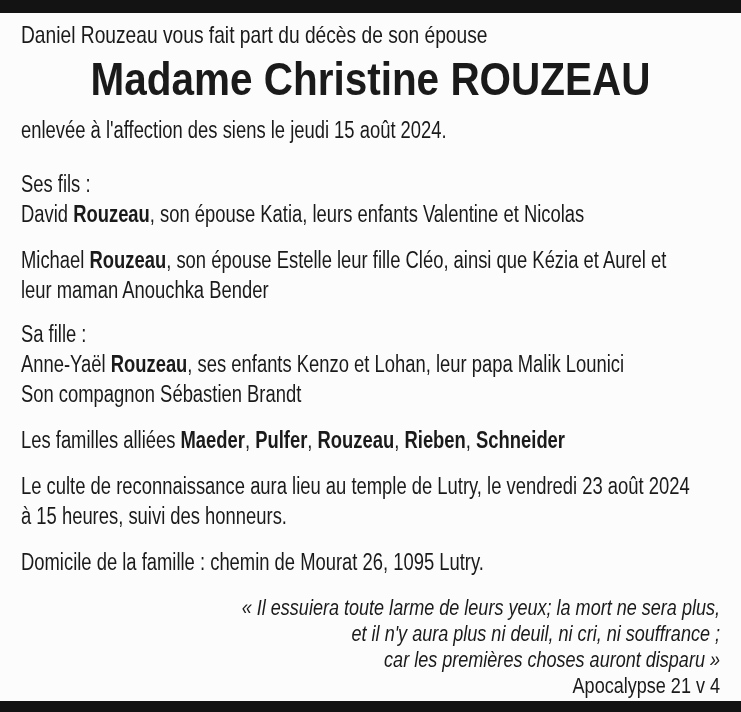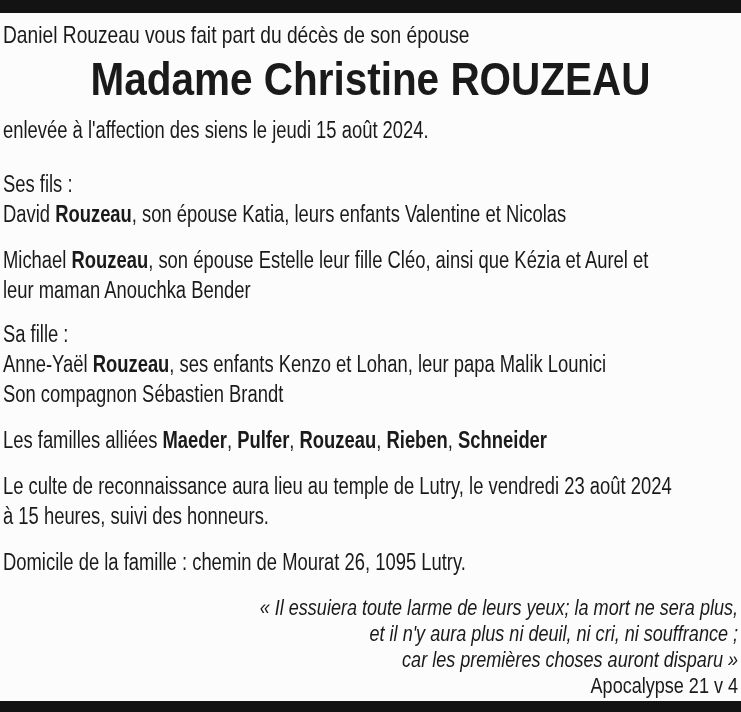--- a/index.html
+++ b/index.html
@@ -18,21 +18,21 @@
     width: 100%;
     background: #131313;
   }
   .bar-top { top: 0; height: 13px; }
   .bar-bottom { bottom: 0; height: 11px; }
   .content {
     position: absolute;
     top: 13px;
     left: 0;
     right: 0;
-    padding: 0 3px;
+    padding: 0 21px;
   }
   p { margin: 0; white-space: nowrap; }
   b { font-weight: 700; }
   .body-text {
     font-size: 23px;
     line-height: 30px;
     transform: scaleX(0.80);
     transform-origin: 0 50%;
   }
   .intro { margin-top: 6px; font-size: 24px; line-height: 32px; }

